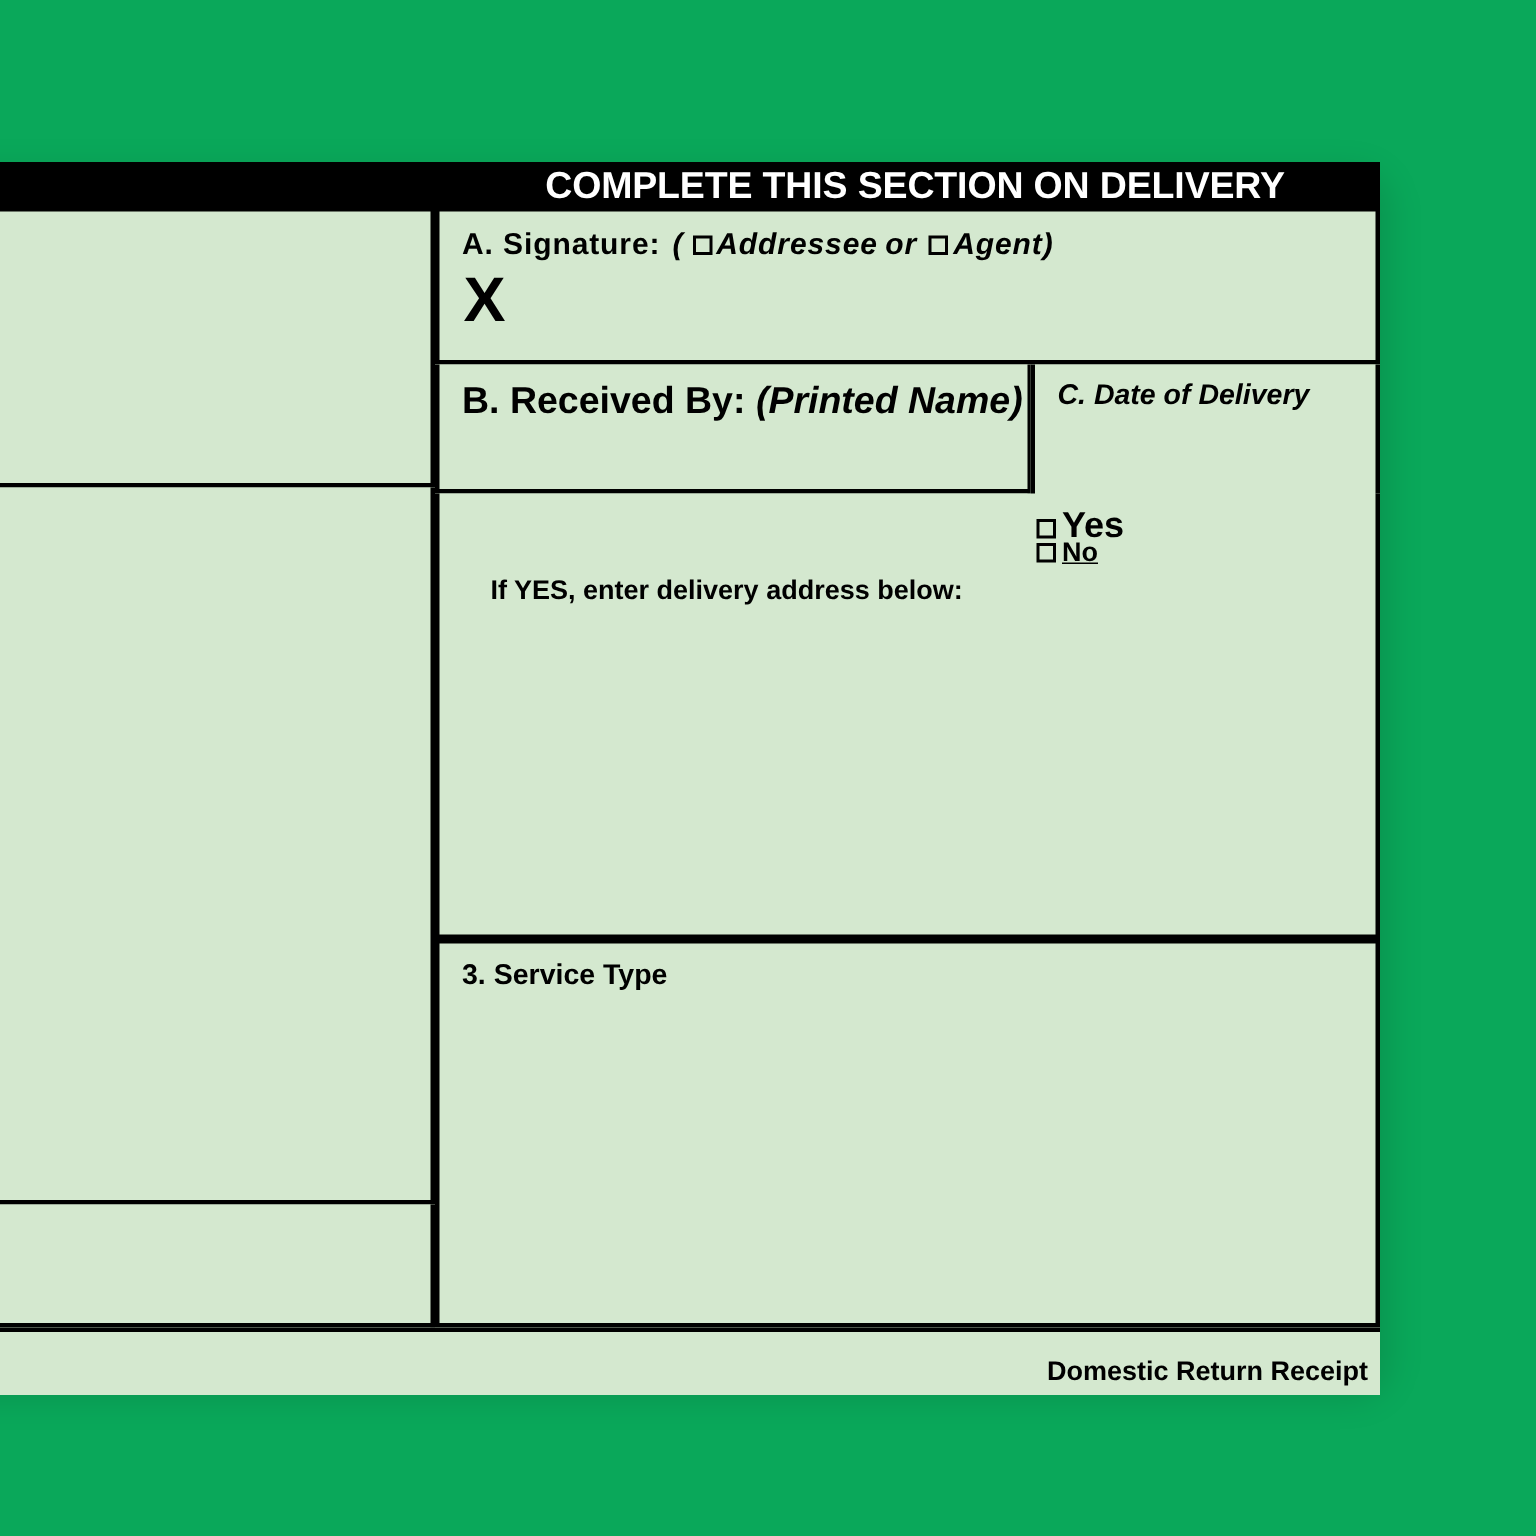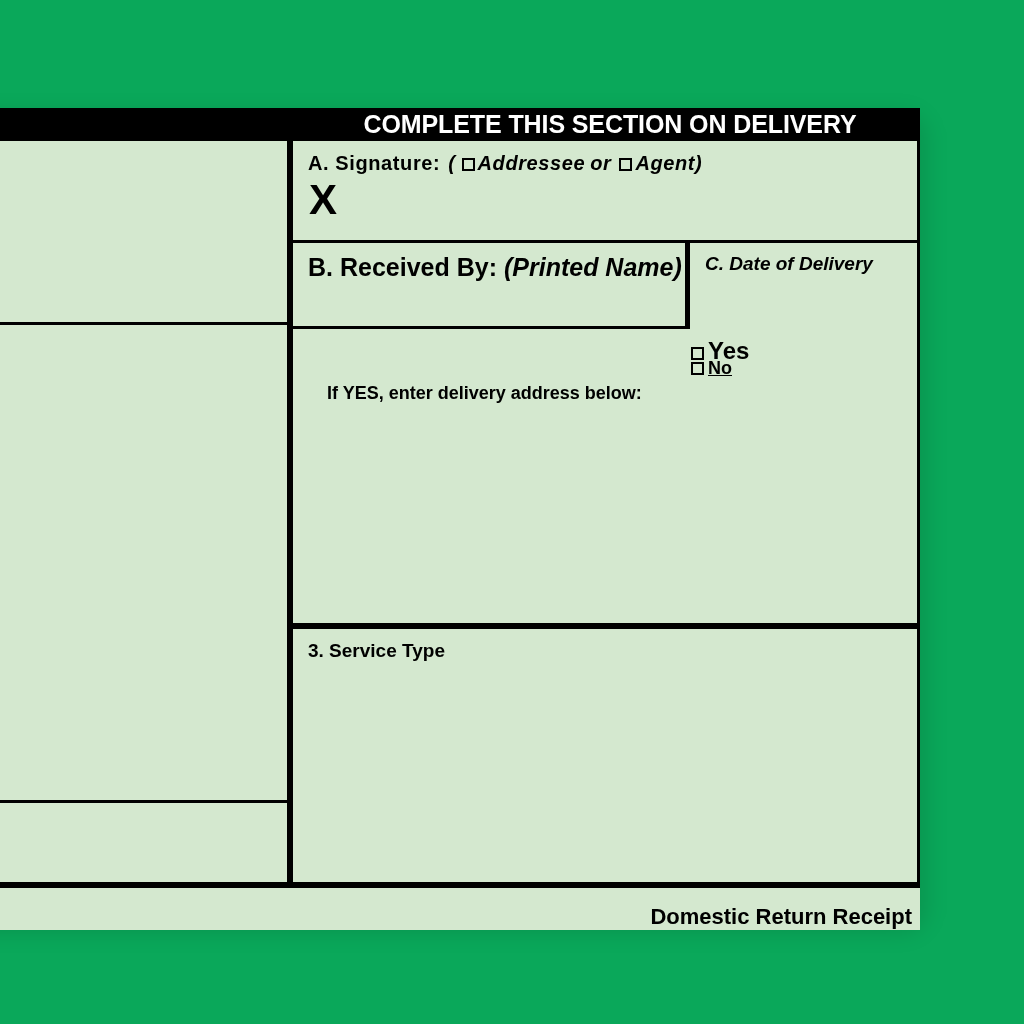--- a/index.html
+++ b/index.html
@@ -152,21 +152,21 @@
     width: 1010px;
     height: 45px;
     background: #d4e8cf;
     border-top: 3px solid #000;
   }
 
   #footer-text {
     position: absolute;
     right: 8px;
     top: 16px;
-    font-size: 22px;
+    font-size: 18px;
     font-weight: bold;
     color: #000;
     white-space: nowrap;
   }
 </style>
 </head>
 <body>
 
 <div id="card-shadow"></div>
 

